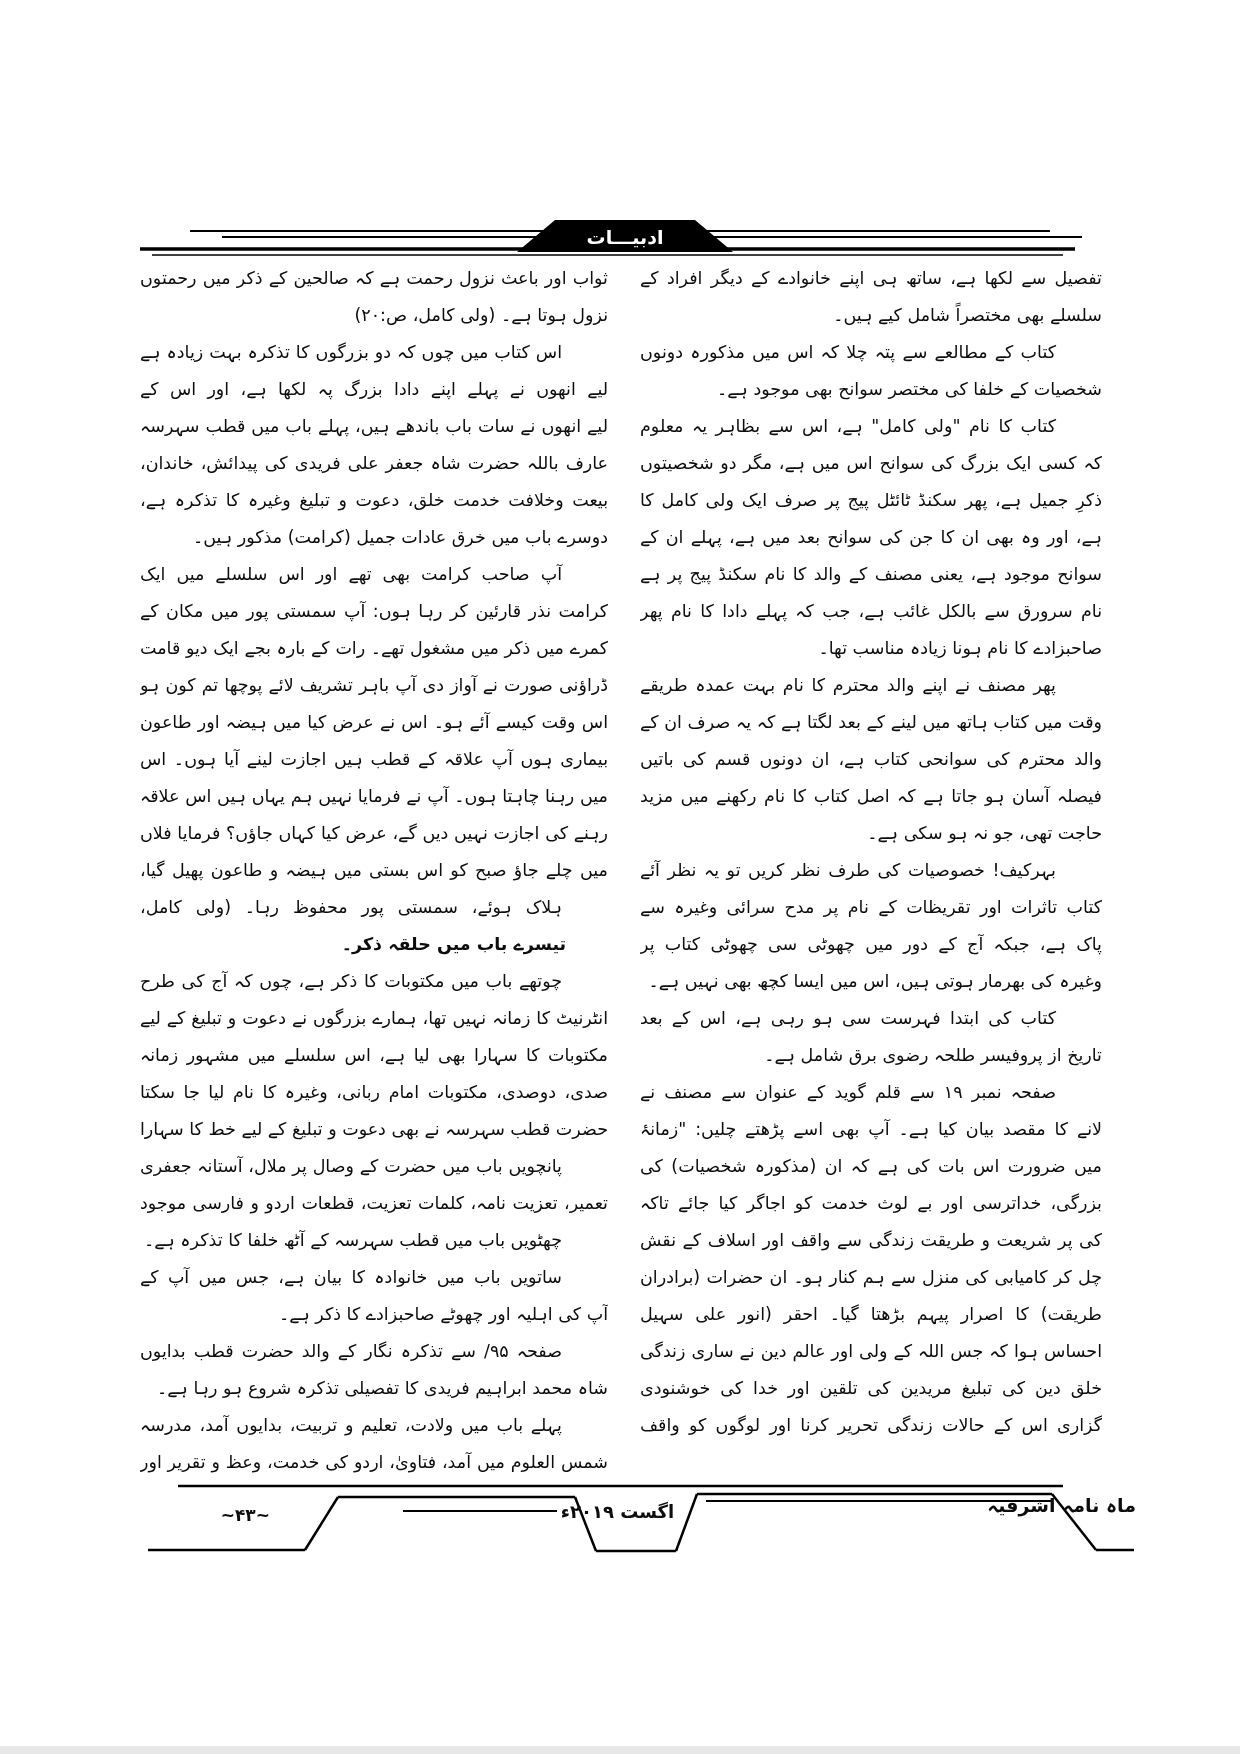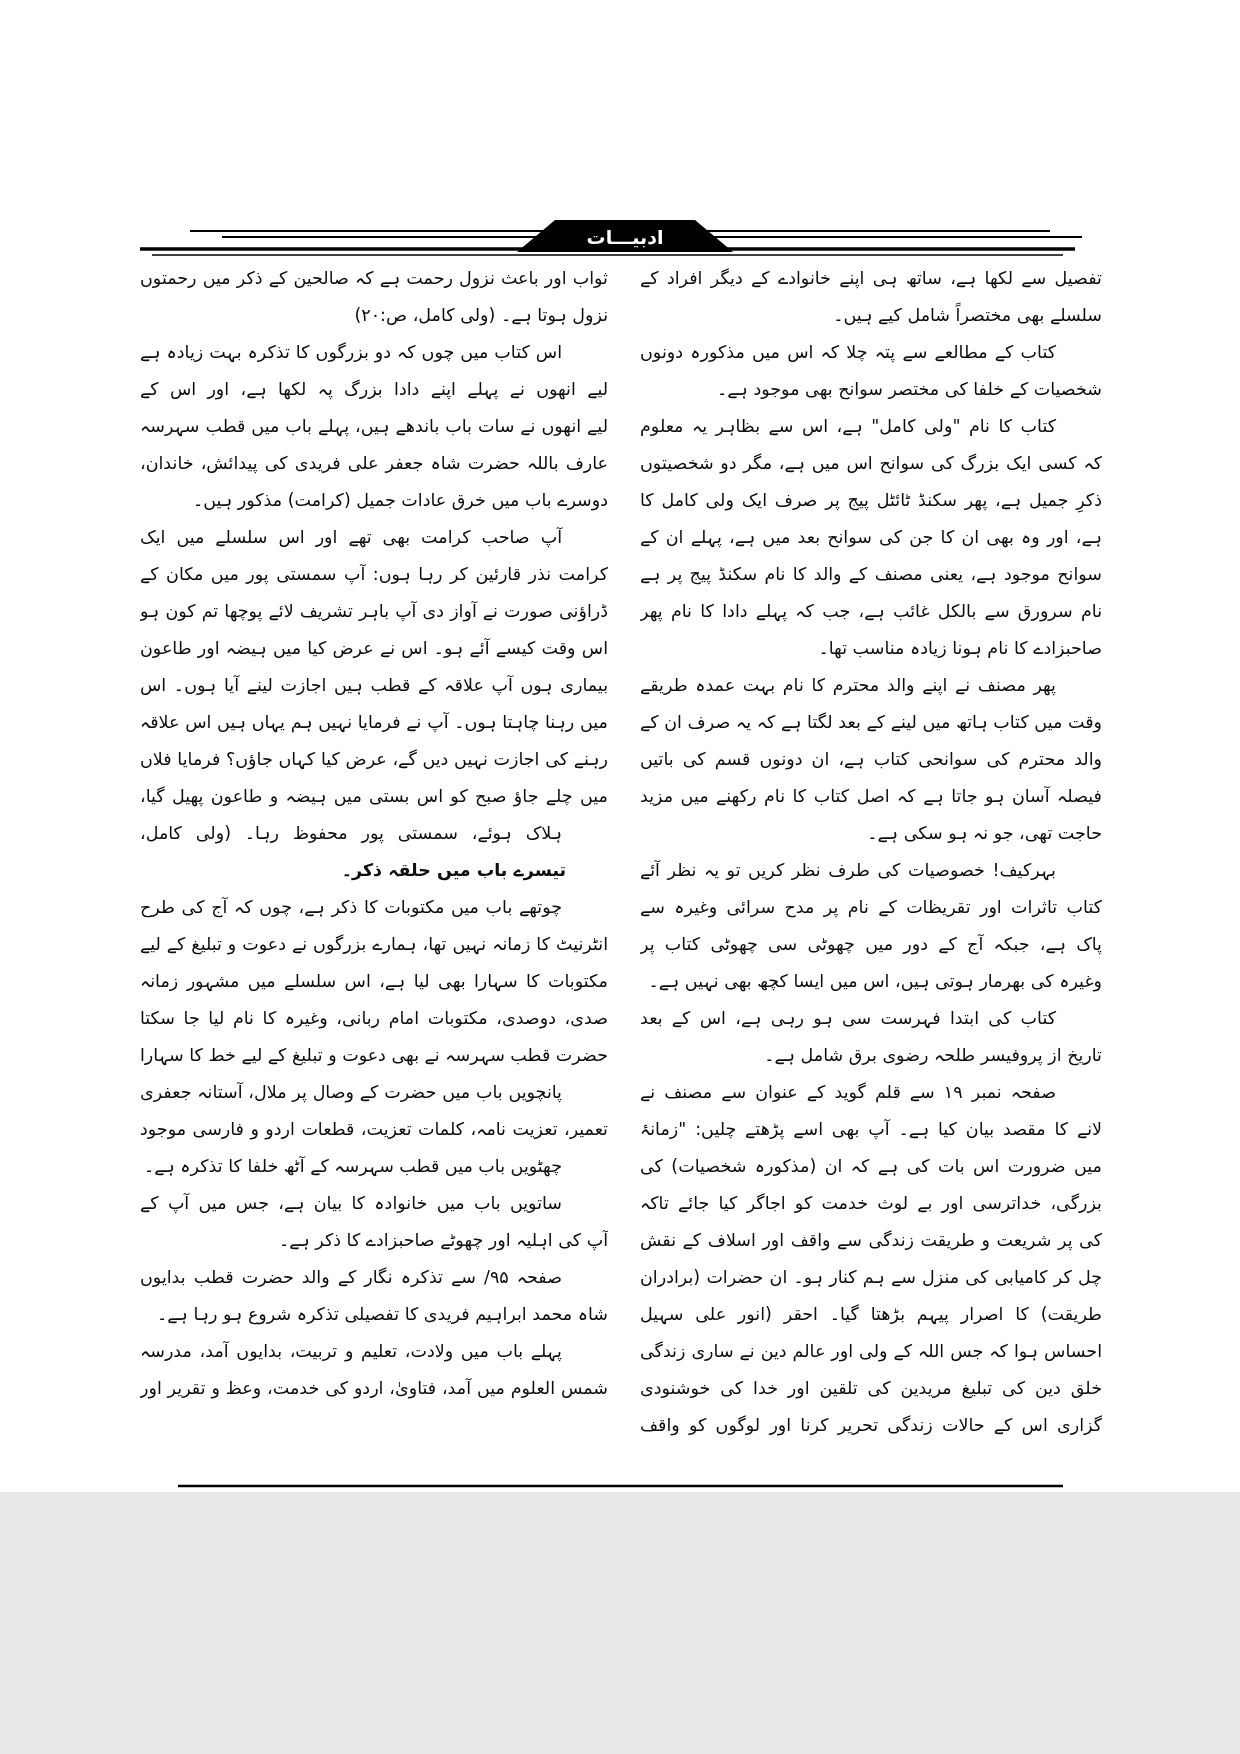--- a/index.html
+++ b/index.html
@@ -1,18 +1,18 @@
 <!DOCTYPE html>
 <html lang="ur"><head>
 <meta charset="utf-8">
 <style>
   html,body{margin:0;padding:0;background:#e8e8e8;}
   .page{
     position:relative;
-    width:1240px;height:1492px;
+    width:1240px;height:1746px;
     margin:0 auto;
     background:#ffffff;
     font-family:"DejaVu Sans", sans-serif;
     direction:rtl;
     color:#0d0d0d;
     overflow:hidden;
   }
   svg.deco{position:absolute;left:0;}
   .banner-title{
     position:absolute;top:222px;left:515px;width:220px;height:30px;
@@ -85,23 +85,25 @@
       <div class="line j">خلق دین کی تبلیغ مریدین کی تلقین اور خدا کی خوشنودی حاصل کرنے میں</div>
       <div class="line j">گزاری اس کے حالات زندگی تحریر کرنا اور لوگوں کو واقف کرانا کار</div>
     </div>
   <div class="col col-left">
       <div class="line j">ثواب اور باعث نزول رحمت ہے کہ صالحین کے ذکر میں رحمتوں کا</div>
       <div class="line e">نزول ہوتا ہے۔ (ولی کامل، ص:۲۰)</div>
       <div class="line j i">اس کتاب میں چوں کہ دو بزرگوں کا تذکرہ بہت زیادہ ہے اس</div>
       <div class="line j">لیے انھوں نے پہلے اپنے دادا بزرگ پہ لکھا ہے، اور اس کے</div>
       <div class="line j">لیے انھوں نے سات باب باندھے ہیں، پہلے باب میں قطب سہرسہ</div>
       <div class="line j">عارف باللہ حضرت شاہ جعفر علی فریدی کی پیدائش، خاندان، تعلیم،</div>
+      <div class="line j">بیعت وخلافت خدمت خلق، دعوت و تبلیغ وغیرہ کا تذکرہ ہے،</div>
       <div class="line e">دوسرے باب میں خرق عادات جمیل (کرامت) مذکور ہیں۔</div>
       <div class="line j i">آپ صاحب کرامت بھی تھے اور اس سلسلے میں ایک</div>
       <div class="line j">کرامت نذر قارئین کر رہا ہوں: آپ سمستی پور میں مکان کے باہری</div>
+      <div class="line j">کمرے میں ذکر میں مشغول تھے۔ رات کے بارہ بجے ایک دیو قامت</div>
       <div class="line j">ڈراؤنی صورت نے آواز دی آپ باہر تشریف لائے پوچھا تم کون ہو</div>
       <div class="line j">اس وقت کیسے آئے ہو۔ اس نے عرض کیا میں ہیضہ اور طاعون کی</div>
       <div class="line j">بیماری ہوں آپ علاقہ کے قطب ہیں اجازت لینے آیا ہوں۔ اس علاقہ</div>
       <div class="line j">میں رہنا چاہتا ہوں۔ آپ نے فرمایا نہیں ہم یہاں ہیں اس علاقہ میں</div>
       <div class="line j">رہنے کی اجازت نہیں دیں گے، عرض کیا کہاں جاؤں؟ فرمایا فلاں بستی</div>
       <div class="line j">میں چلے جاؤ صبح کو اس بستی میں ہیضہ و طاعون پھیل گیا، کافی لوگ</div>
       <div class="line e i">ہلاک ہوئے، سمستی پور محفوظ رہا۔ (ولی کامل، ص:۳۷)</div>
       <div class="line c">تیسرے باب میں حلقہ ذکر۔</div>
       <div class="line j i">چوتھے باب میں مکتوبات کا ذکر ہے، چوں کہ آج کی طرح پہلے</div>
       <div class="line j">انٹرنیٹ کا زمانہ نہیں تھا، ہمارے بزرگوں نے دعوت و تبلیغ کے لیے</div>

